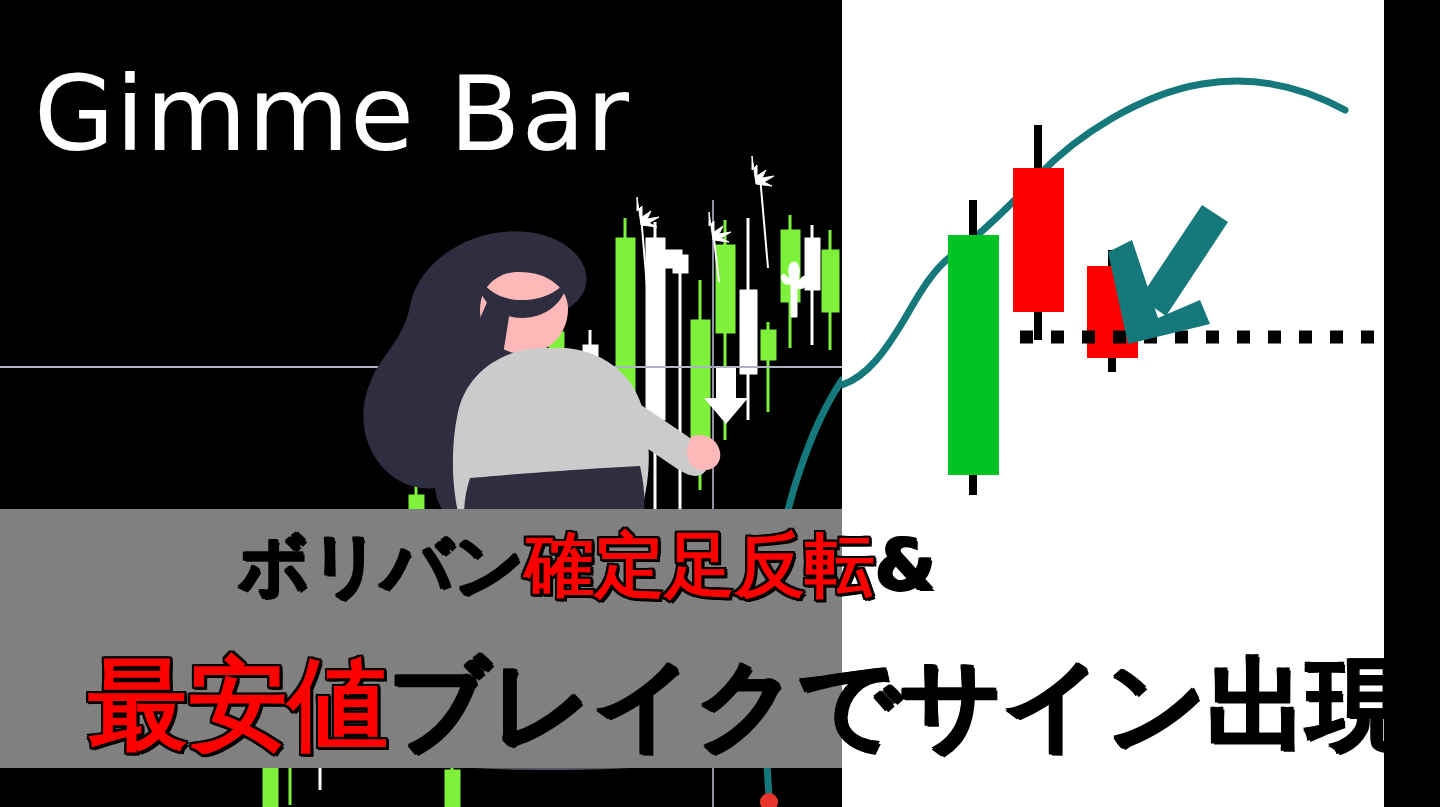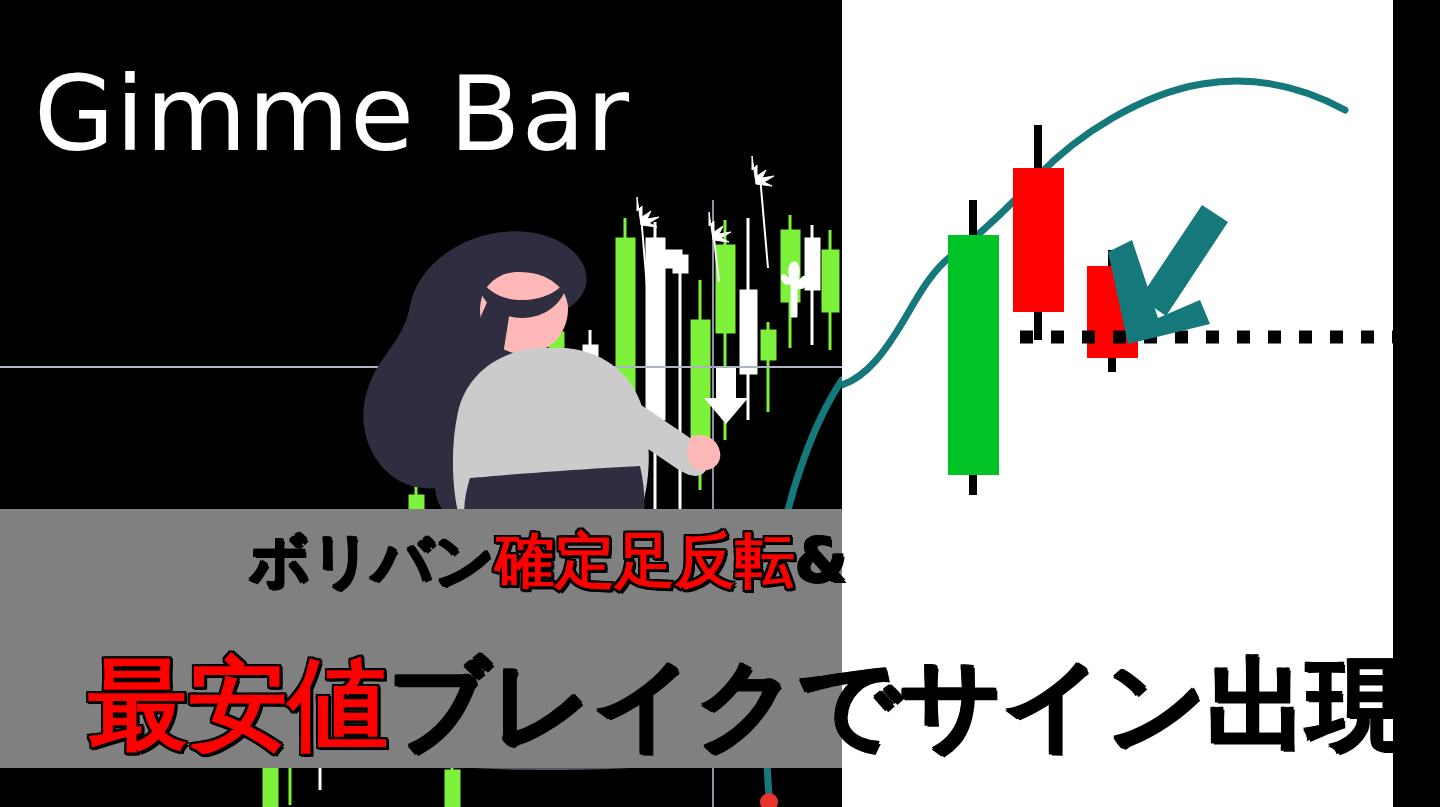--- a/index.html
+++ b/index.html
@@ -3,21 +3,20 @@
 <meta charset="utf-8">
 <style>
   html,body{margin:0;padding:0;background:#000;}
   body{font-family:"Liberation Sans",sans-serif;}
 
   #stage{
     position:relative;
     width:1384px;height:807px;
     overflow:hidden;
     background:#ffffff;
-    padding-left:9px;
   }
 
   
   #left-panel{
     position:absolute;left:0;top:0;width:842px;height:807px;
     background:#000000;overflow:hidden;
   }
   #right-panel{
     position:absolute;left:842px;top:0;width:598px;height:807px;
     background:#ffffff;overflow:hidden;
@@ -51,21 +50,21 @@
     z-index:8;
     pointer-events:none;
   }
   .hl-line{
     position:absolute;
     white-space:nowrap;
     font-family:"DejaVu Sans","Liberation Sans",sans-serif;
     font-weight:700;
     line-height:1;
   }
-  #hl-line-1{ left:238px; top:21px; font-size:60px;margin-left:11px; }
+  #hl-line-1{ left:238px; top:21px; font-size:70px; }
   #hl-line-2{ left:88px;  top:146px; font-size:100px; }
 
   .seg{
     display:inline-block;
     -webkit-text-stroke:0px;
   }
   .seg-black{
     color:#000000;
     text-shadow: 2px 2px 0 #000, -1px -1px 0 #000, 1px -1px 0 #000, -1px 1px 0 #000;
   }

